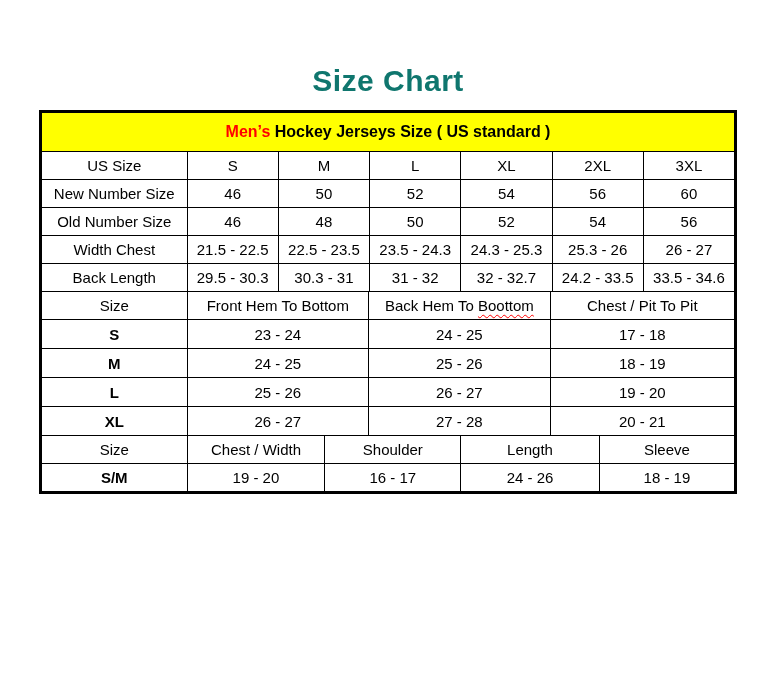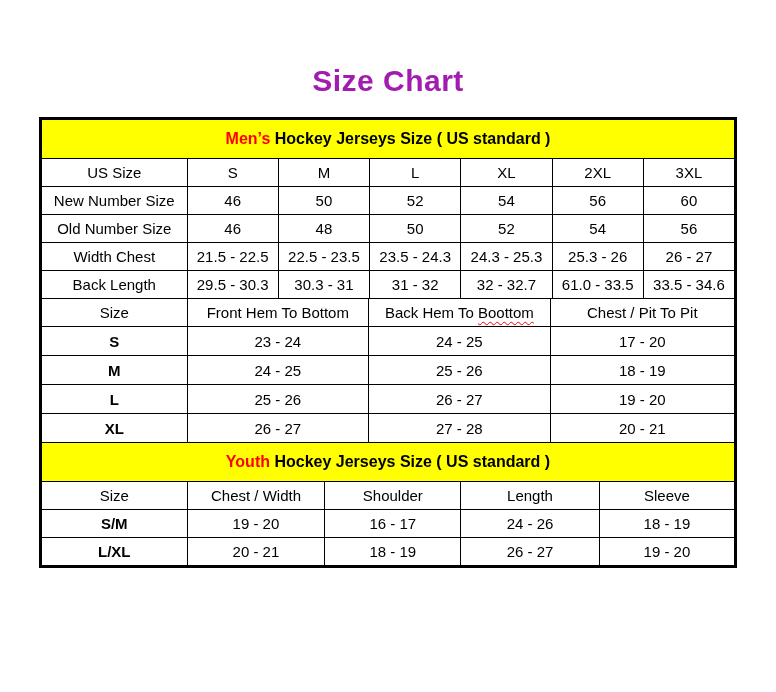--- a/index.html
+++ b/index.html
@@ -6,28 +6,28 @@
   html, body {
     width: 776px; height: 692px;
     background: #ffffff;
     font-family: "Liberation Sans", "DejaVu Sans", sans-serif;
     overflow: hidden;
   }
   .page { width: 776px; height: 692px; position: relative; }
   .title {
     margin-top: 64px;
     text-align: center;
-    color: #a21caf;
+    color: #0f766e;
     font-size: 30px;
     font-weight: bold;
     letter-spacing: 0.5px;
   }
   .chart-wrap {
     width: 698px;
-    margin: 19px auto 0 auto;
+    margin: 12px auto 0 auto;
     border: 2px solid #000000;
     background: #ffffff;
   }
   table.section {
     width: 100%;
     border-collapse: collapse;
     table-layout: fixed;
   }
   table.section + table.section { margin-top: -1px; }
   td, th {
@@ -117,21 +117,21 @@
           <td>24.3 - 25.3</td>
           <td>25.3 - 26</td>
           <td>26 - 27</td>
         </tr>
         <tr class="data">
           <td class="lbl">Back Length</td>
           <td>29.5 - 30.3</td>
           <td>30.3 - 31</td>
           <td>31 - 32</td>
           <td>32 - 32.7</td>
-          <td>61.0 - 33.5</td>
+          <td>24.2 - 33.5</td>
           <td>33.5 - 34.6</td>
         </tr>
       </tbody>
     </table>
 
     <table class="section women">
       <colgroup>
         <col style="width:21%">
           <col style="width:26.2%">
           <col style="width:26.2%">
@@ -141,21 +141,21 @@
         <tr class="head">
           <th>Size</th>
           <th>Front Hem To Bottom</th>
           <th><span>Back Hem To </span><span class="squiggle">Boottom</span></th>
           <th>Chest / Pit To Pit</th>
         </tr>
         <tr class="data">
           <td class="sizecell">S</td>
           <td>23 - 24</td>
           <td>24 - 25</td>
-          <td>17 - 20</td>
+          <td>17 - 18</td>
         </tr>
         <tr class="data">
           <td class="sizecell">M</td>
           <td>24 - 25</td>
           <td>25 - 26</td>
           <td>18 - 19</td>
         </tr>
         <tr class="data">
           <td class="sizecell">L</td>
           <td>25 - 26</td>
@@ -173,41 +173,31 @@
 
     <table class="section youth">
       <colgroup>
         <col style="width:21%">
           <col style="width:19.9%">
           <col style="width:19.6%">
           <col style="width:20.0%">
           <col style="width:19.5%">
       </colgroup>
       <tbody>
-        <tr class="band">
-          <td colspan="5"><span class="hl">Youth</span><span> Hockey Jerseys Size ( US standard )</span></td>
-        </tr>
         <tr class="head">
           <th>Size</th>
           <th>Chest / Width</th>
           <th>Shoulder</th>
           <th>Length</th>
           <th>Sleeve</th>
         </tr>
         <tr class="data">
           <td class="sizecell">S/M</td>
           <td>19 - 20</td>
           <td>16 - 17</td>
           <td>24 - 26</td>
           <td>18 - 19</td>
         </tr>
-        <tr class="data">
-          <td class="sizecell">L/XL</td>
-          <td>20 - 21</td>
-          <td>18 - 19</td>
-          <td>26 - 27</td>
-          <td>19 - 20</td>
-        </tr>
       </tbody>
     </table>
 
   </div>
 </div>
 
 </body></html>

